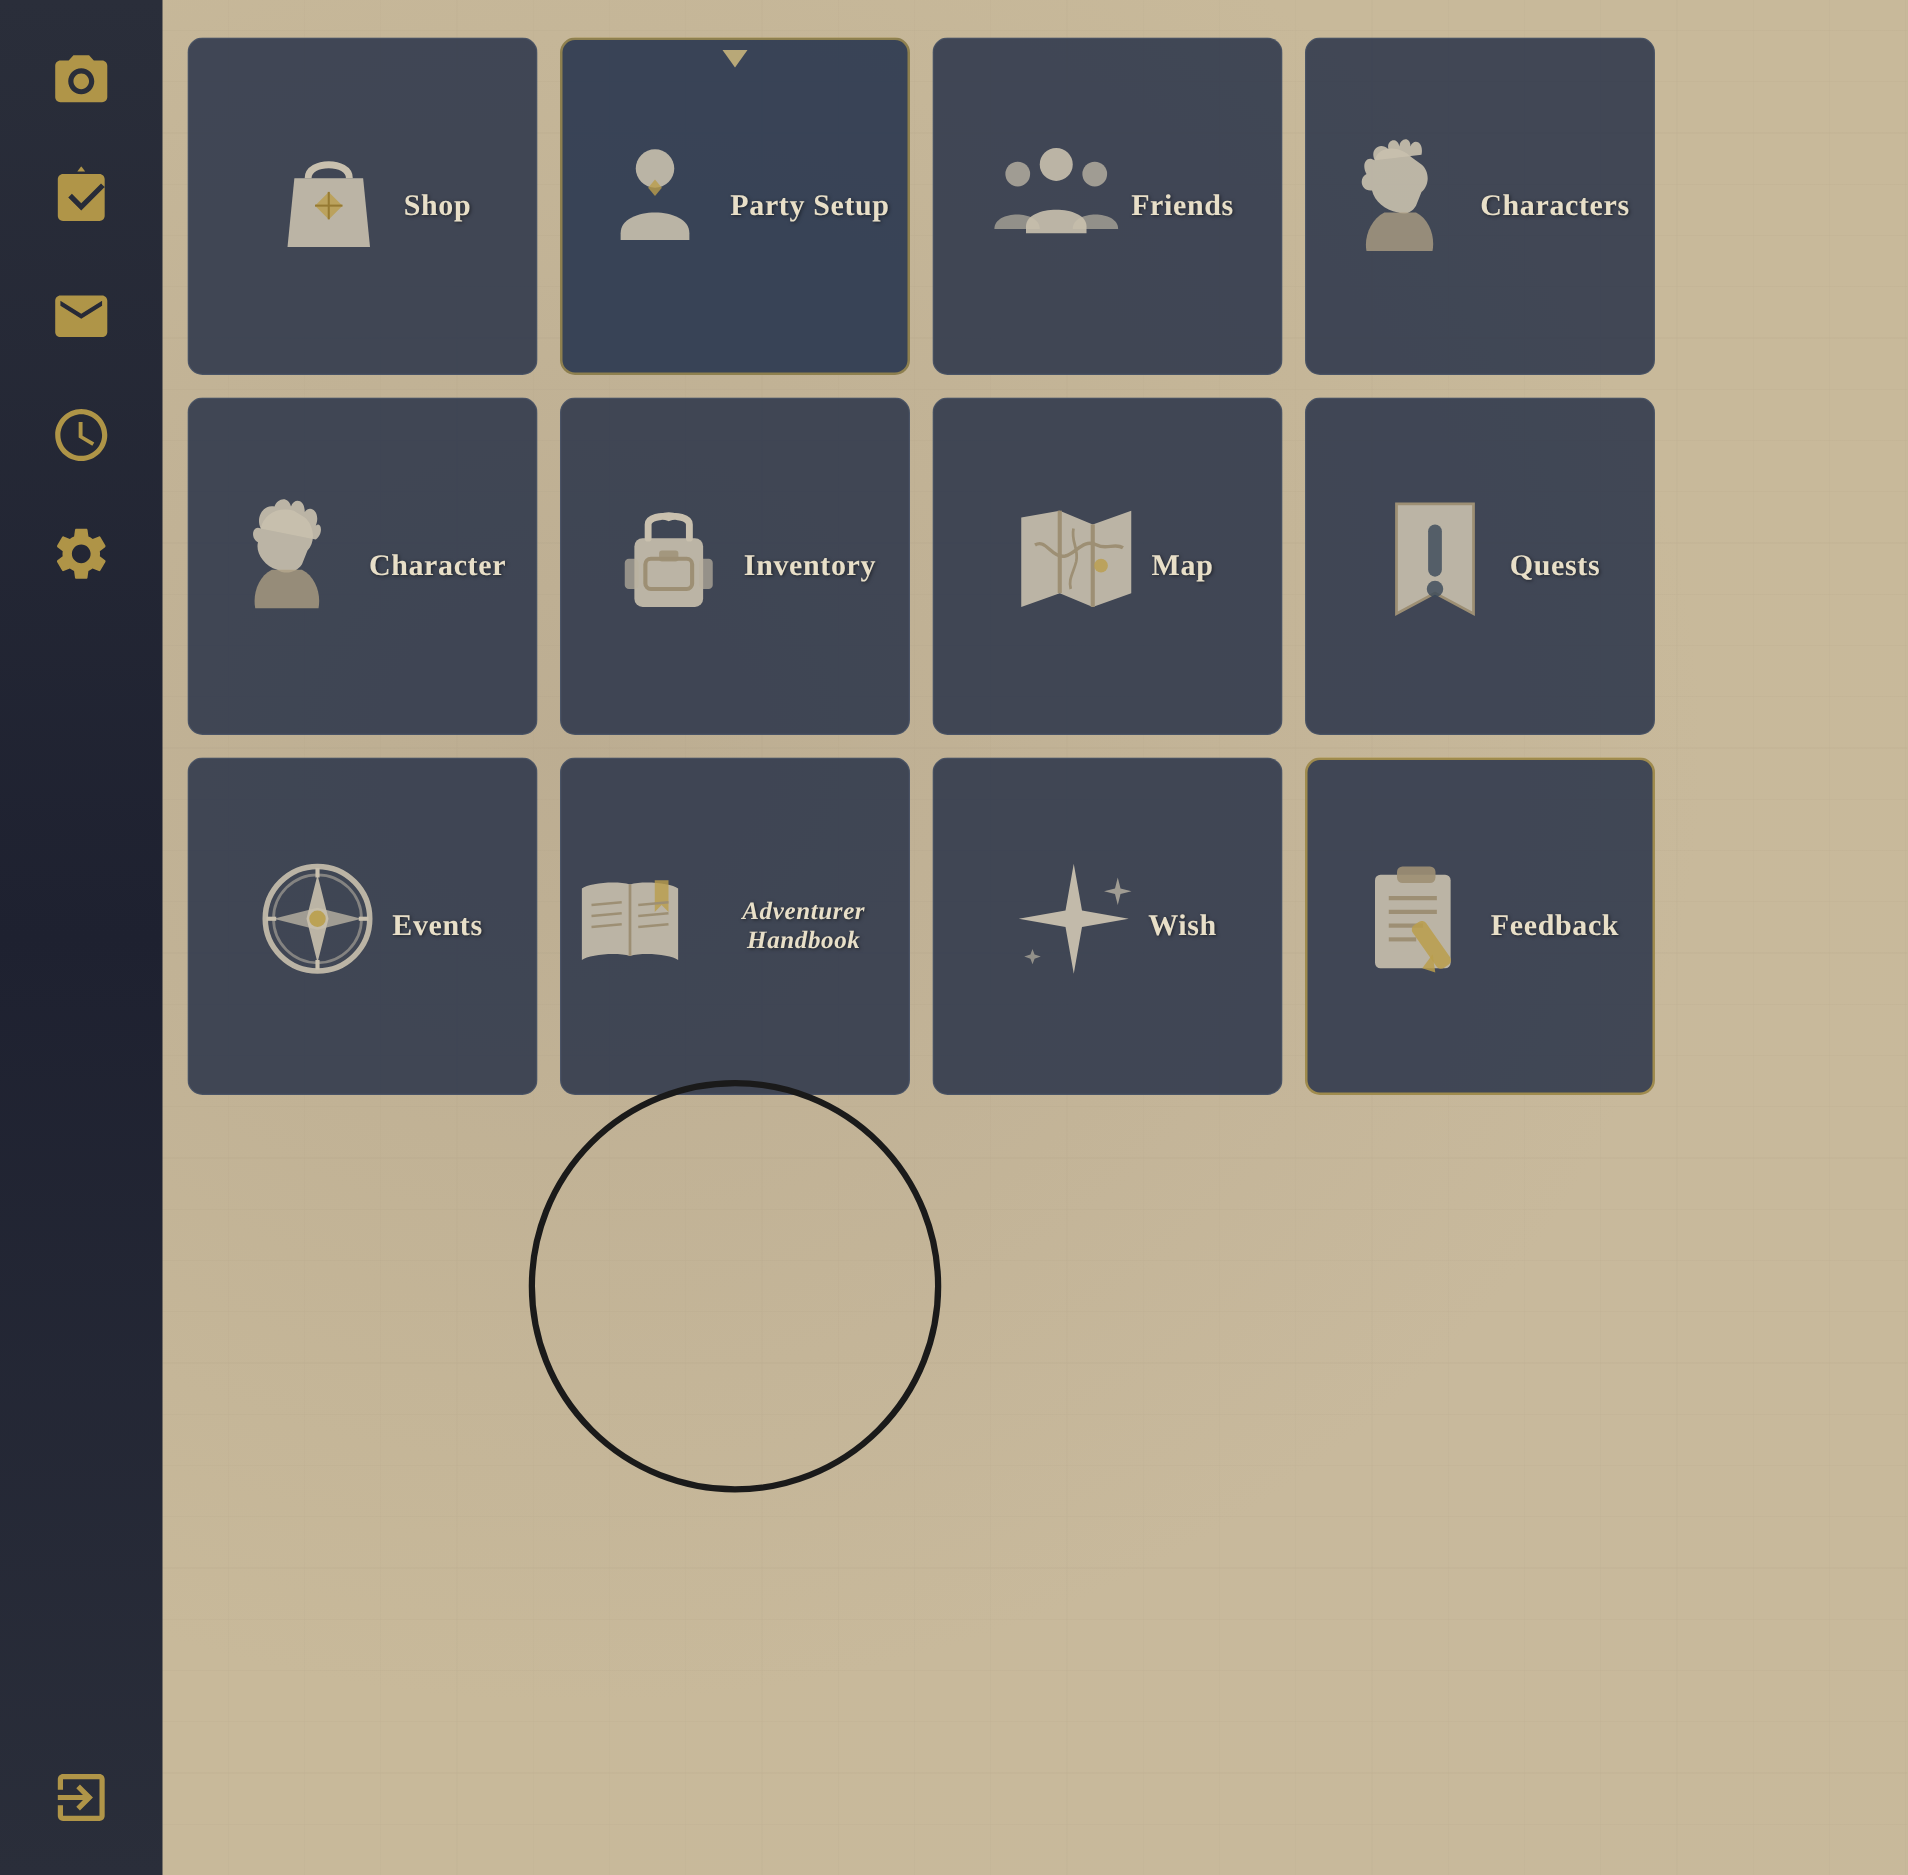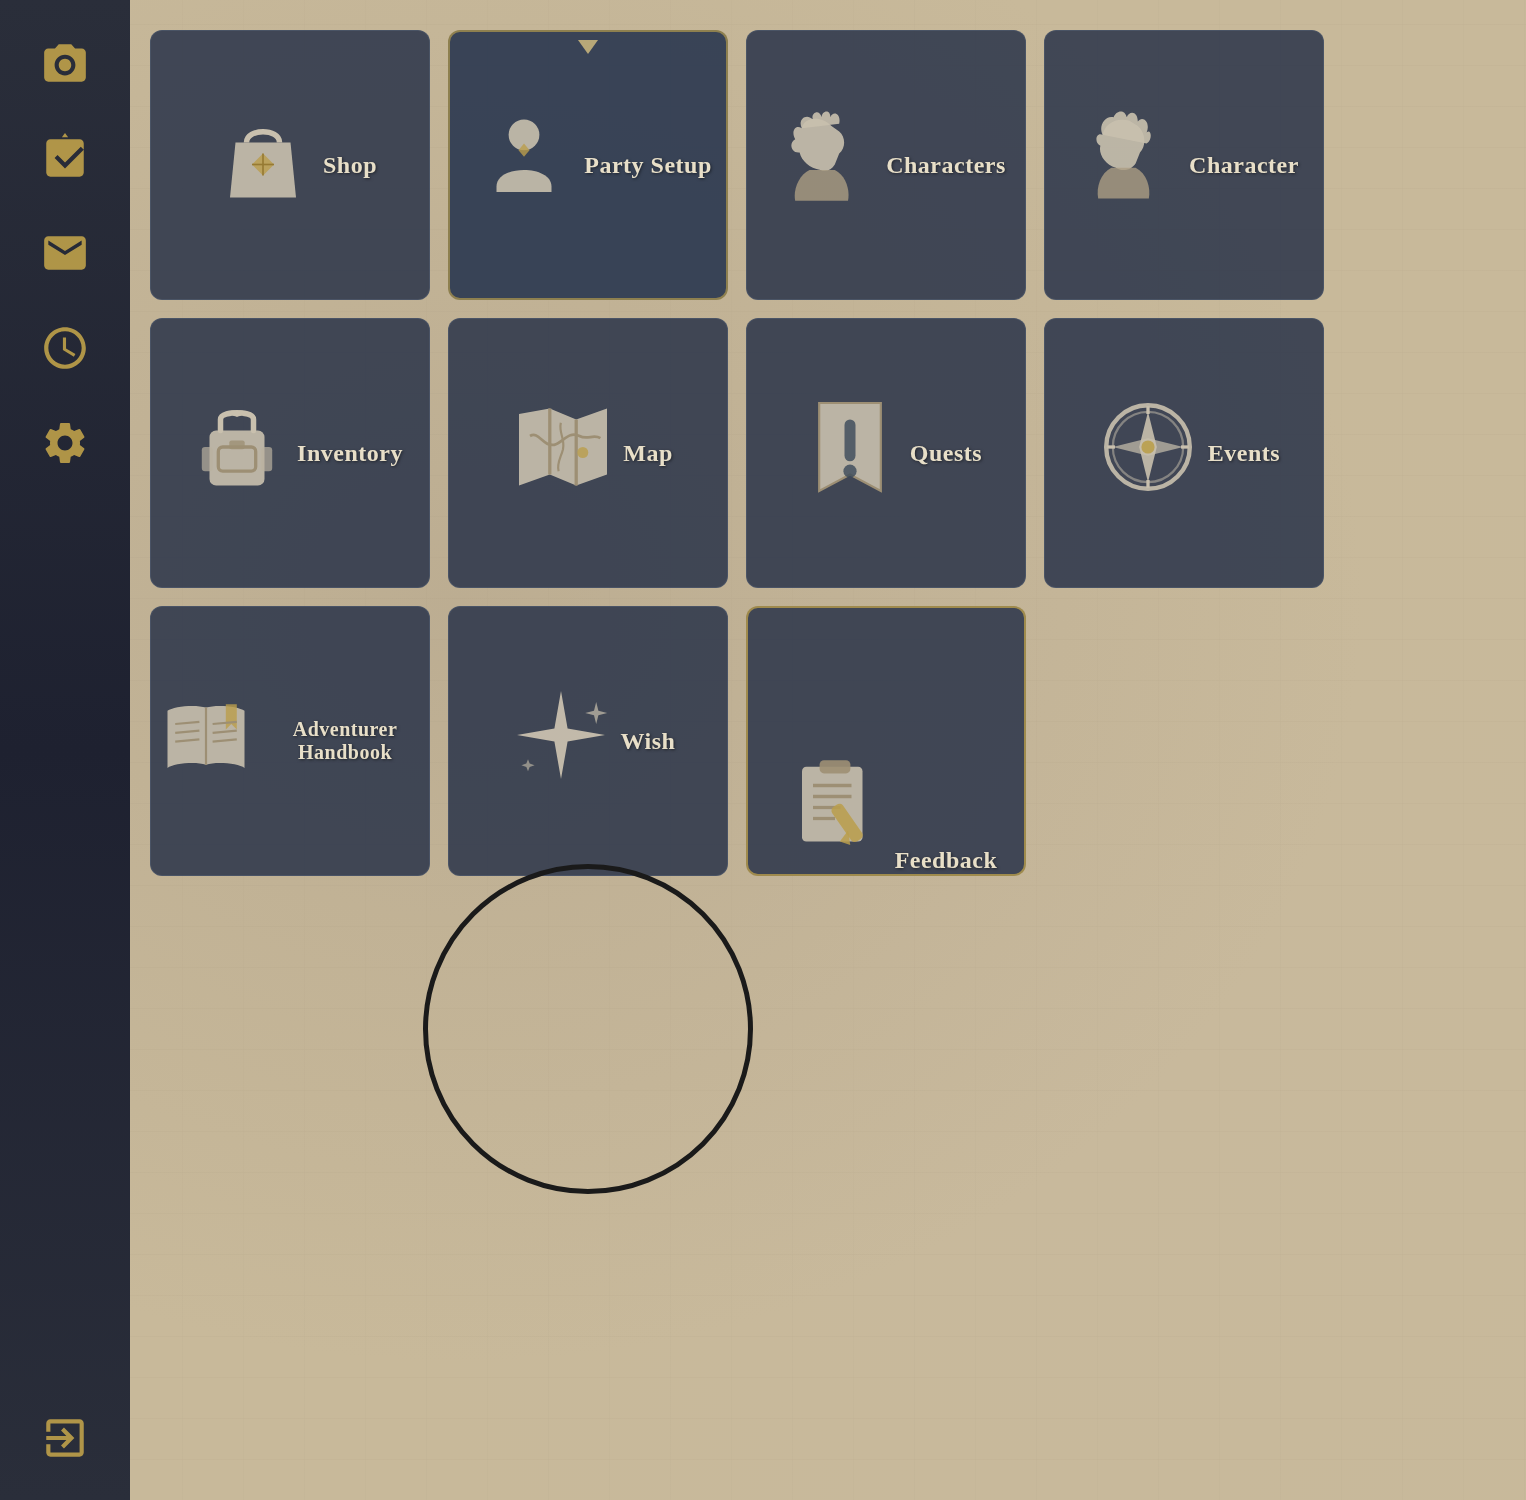--- a/index.html
+++ b/index.html
@@ -221,20 +221,34 @@
 
         <circle cx="50" cy="28" r="14" fill="#d8ceb8" opacity="0.9"></circle>
         <path d="M25 75 C25 55 75 55 75 75 L75 80 L25 80 Z" fill="#d8ceb8" opacity="0.9"></path>
 
         <polygon points="50,36 55,42 50,48 45,42" fill="#c8a84b" opacity="0.8"></polygon>
       </svg>
     </div>
     <span class="menu-item-label">Party Setup</span>
   </div>
 
+  <div class="menu-item">
+    <div class="menu-item-icon">
+      <svg viewBox="0 0 100 100" xmlns="http://www.w3.org/2000/svg">
+
+        <circle cx="50" cy="25" r="12" fill="#d8ceb8" opacity="0.9"></circle>
+        <path d="M28 70 C28 54 72 54 72 70 L72 75 L28 75 Z" fill="#d8ceb8" opacity="0.9"></path>
+        <circle cx="22" cy="32" r="9" fill="#d8ceb8" opacity="0.7"></circle>
+        <path d="M5 72 C5 58 38 58 38 72" fill="#d8ceb8" opacity="0.6" stroke="none"></path>
+        <circle cx="78" cy="32" r="9" fill="#d8ceb8" opacity="0.7"></circle>
+        <path d="M62 72 C62 58 95 58 95 72" fill="#d8ceb8" opacity="0.6" stroke="none"></path>
+      </svg>
+    </div>
+    <span class="menu-item-label">Friends</span>
+  </div>
 
 
   <div class="menu-item">
     <div class="menu-item-icon">
       <svg viewBox="0 0 100 100" xmlns="http://www.w3.org/2000/svg">
 
         <path d="M55 20 C45 10 30 12 28 22 C22 18 18 25 22 32 C16 35 18 45 26 44 C28 52 35 58 45 60 C50 62 55 60 58 55 L62 45 C68 40 68 30 62 25 Z" fill="#d8ceb8" opacity="0.9"></path>
 
         <path d="M28 22 C24 14 32 8 38 14 C36 8 44 4 46 12 C46 6 54 4 54 12 C56 6 64 8 62 18" fill="#d8ceb8" opacity="0.9"></path>
 
@@ -342,38 +356,38 @@
         <path d="M68 22 L78 22 L78 45 L73 40 L68 45 Z" fill="#c8a84b" opacity="0.8"></path>
 
         <line x1="22" y1="40" x2="44" y2="38" stroke="#a89878" stroke-width="2"></line>
         <line x1="22" y1="48" x2="44" y2="46" stroke="#a89878" stroke-width="2"></line>
         <line x1="22" y1="56" x2="44" y2="54" stroke="#a89878" stroke-width="2"></line>
         <line x1="56" y1="40" x2="78" y2="38" stroke="#a89878" stroke-width="2"></line>
         <line x1="56" y1="48" x2="78" y2="46" stroke="#a89878" stroke-width="2"></line>
         <line x1="56" y1="56" x2="78" y2="54" stroke="#a89878" stroke-width="2"></line>
       </svg>
     </div>
-    <span class="menu-item-label" style="font-size:20px;">Adventurer Handbook</span>
+    <span class="menu-item-label" style="font-size:20px;font-style:italic;">Adventurer Handbook</span>
   </div>
 
   <div class="menu-item">
     <div class="menu-item-icon">
       <svg viewBox="0 0 100 100" xmlns="http://www.w3.org/2000/svg">
 
         <polygon points="50,10 56,44 90,50 56,56 50,90 44,56 10,50 44,44" fill="#d8ceb8" opacity="0.95"></polygon>
 
         <polygon points="82,20 84,28 92,30 84,32 82,40 80,32 72,30 80,28" fill="#d8ceb8" opacity="0.7"></polygon>
         <polygon points="20,72 21.5,76 26,77.5 21.5,79 20,83 18.5,79 14,77.5 18.5,76" fill="#d8ceb8" opacity="0.6"></polygon>
       </svg>
     </div>
     <span class="menu-item-label">Wish</span>
   </div>
 
 
-  <div class="menu-item" style="border: 2px solid rgba(200,168,75,0.7); align-items: flex-end;">
+  <div class="menu-item" style="border: 2px solid rgba(200,168,75,0.7);">
     <div class="menu-item-icon">
       <svg viewBox="0 0 100 100" xmlns="http://www.w3.org/2000/svg">
 
         <rect x="20" y="18" width="55" height="68" rx="4" fill="#d8ceb8" opacity="0.9"></rect>
 
         <line x1="30" y1="35" x2="65" y2="35" stroke="#a89878" stroke-width="3"></line>
         <line x1="30" y1="45" x2="65" y2="45" stroke="#a89878" stroke-width="3"></line>
         <line x1="30" y1="55" x2="55" y2="55" stroke="#a89878" stroke-width="3"></line>
         <line x1="30" y1="65" x2="50" y2="65" stroke="#a89878" stroke-width="3"></line>
 

